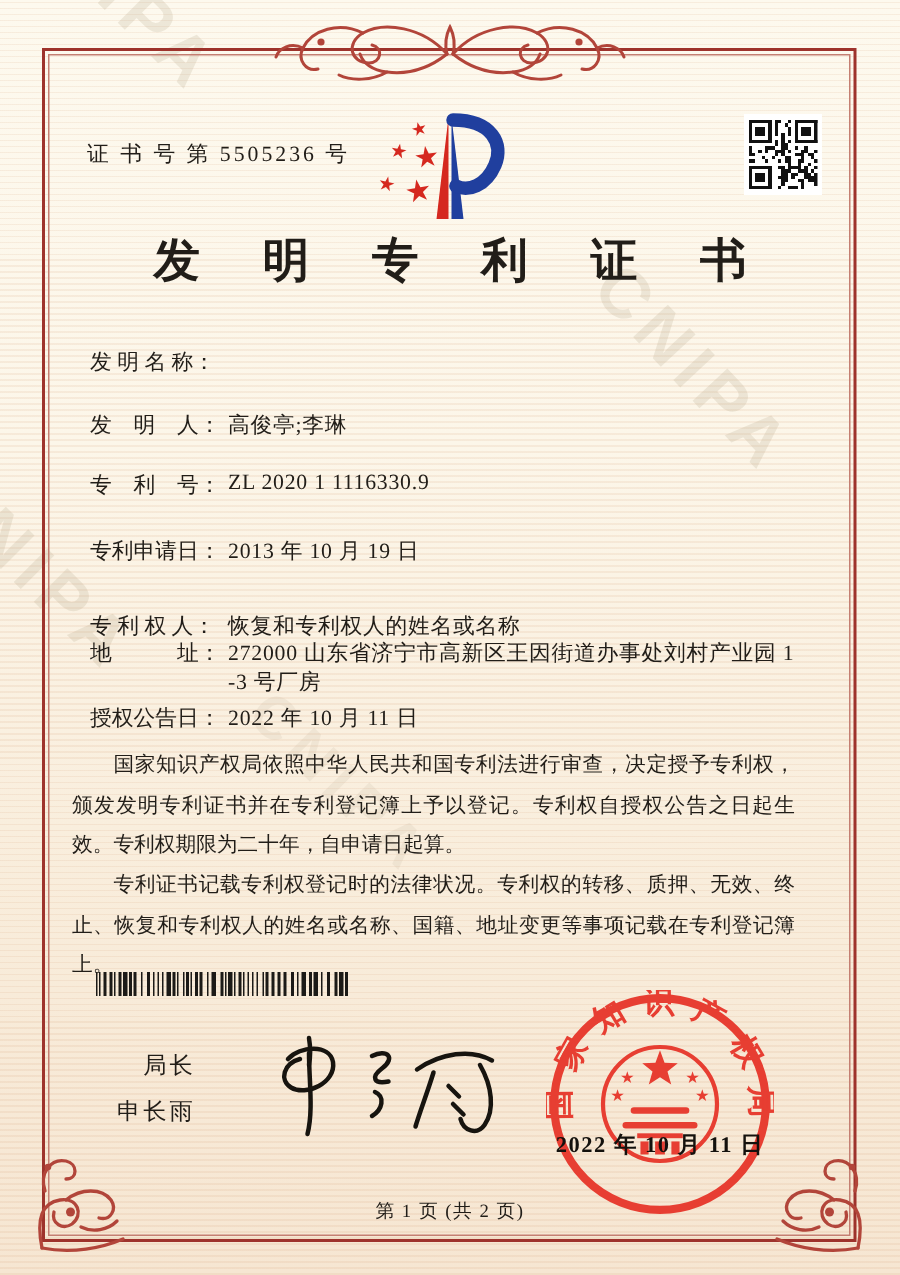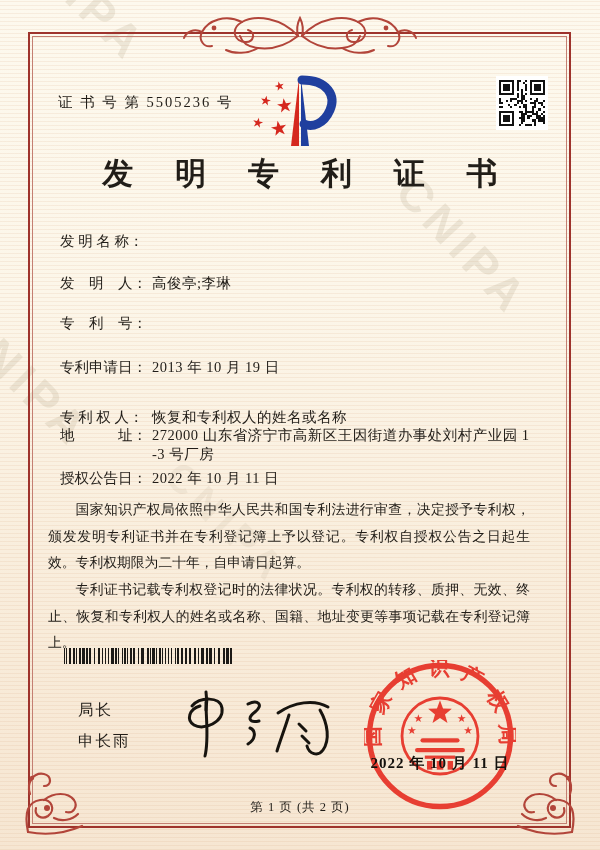--- a/index.html
+++ b/index.html
@@ -60,21 +60,21 @@
   .half{width:50%;display:flex;}
   
   .body-text{
     position:absolute;left:48px;top:497px;width:482px;
     font-size:13.8px;line-height:1.93;text-align:justify;
   }
   .body-text p{margin:0;text-indent:2em;}
   
   .barcode{position:absolute;left:64px;top:648px;width:172px;height:16px;display:flex;align-items:stretch;}
   .barcode i{display:block;height:100%;}
-  .signer{position:absolute;left:78px;top:700px;font-size:15.5px;font-family:Liberation Mono, monospace;}
+  .signer{position:absolute;left:78px;top:700px;font-size:15.5px;font-family:Liberation Mono, monospace;text-align:right;}
   .signer div{margin-bottom:10px;letter-spacing:2px;}
   .sign-svg{position:absolute;left:162px;top:680px;width:185px;height:88px;}
   .seal{position:absolute;left:364px;top:660px;width:152px;height:152px;opacity:0.96;}
   .seal-date{
     position:absolute;left:366px;top:754px;width:148px;text-align:center;
     font-size:15px;font-weight:bold;color:#14110d;letter-spacing:1px;z-index:5;
   }
   .footer{
     position:absolute;left:0;top:799px;width:600px;text-align:center;
     font-size:12.5px;letter-spacing:1px;
@@ -286,20 +286,21 @@
   <div class="fields">
     <div class="frow r1">
       <span class="flabel">发 明 名 称：</span>
     </div>
     <div class="frow r2">
       <span class="flabel">发　明　人：</span>
       <span class="fvalue">高俊亭;李琳</span>
     </div>
     <div class="frow r3">
       <span class="flabel">专　利　号：</span>
+      <span class="fvalue">ZL 2020 1 1116330.9</span>
     </div>
     <div class="frow r4">
       <span class="flabel">专利申请日：</span>
       <span class="fvalue">2013 年 10 月 19 日</span>
     </div>
     <div class="frow r5">
       <span class="flabel">专 利 权 人：</span>
       <span class="fvalue">恢复和专利权人的姓名或名称</span>
     </div>
     <div class="frow r6">

